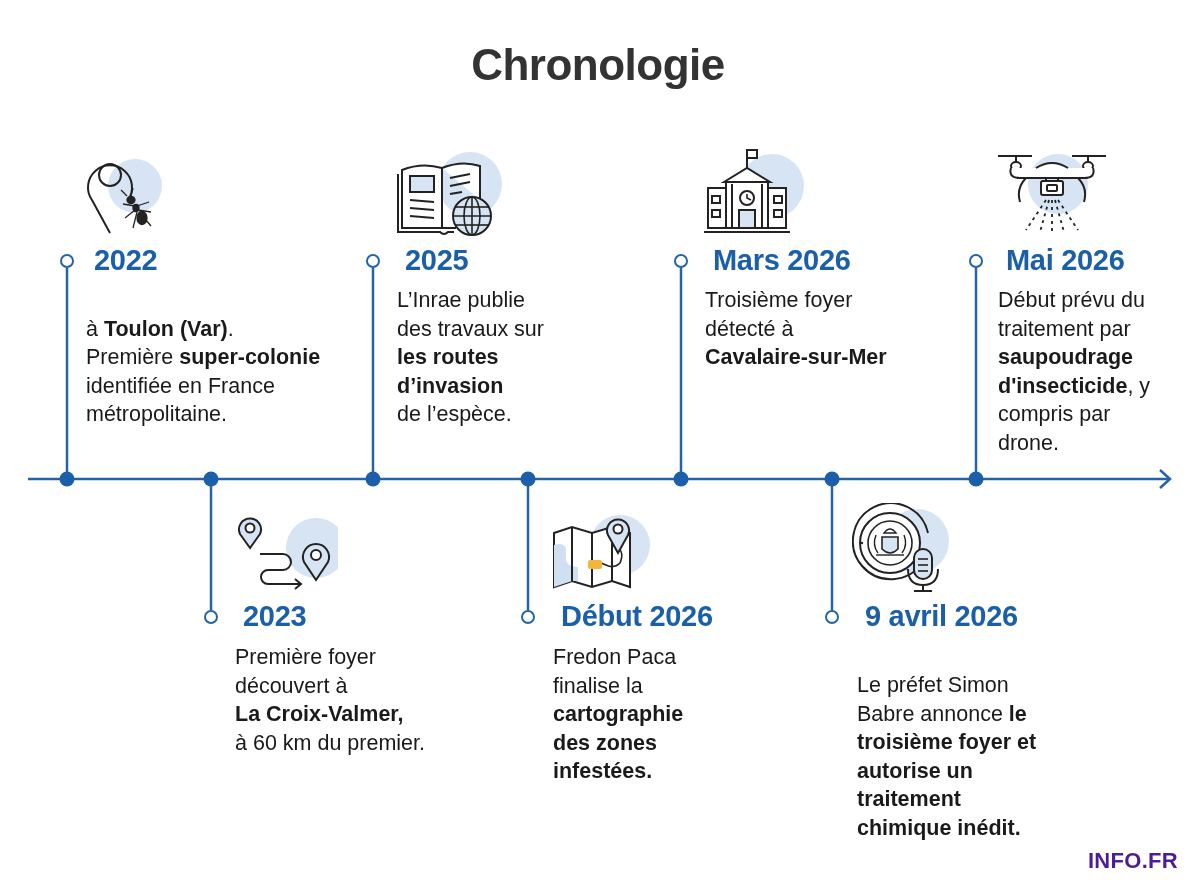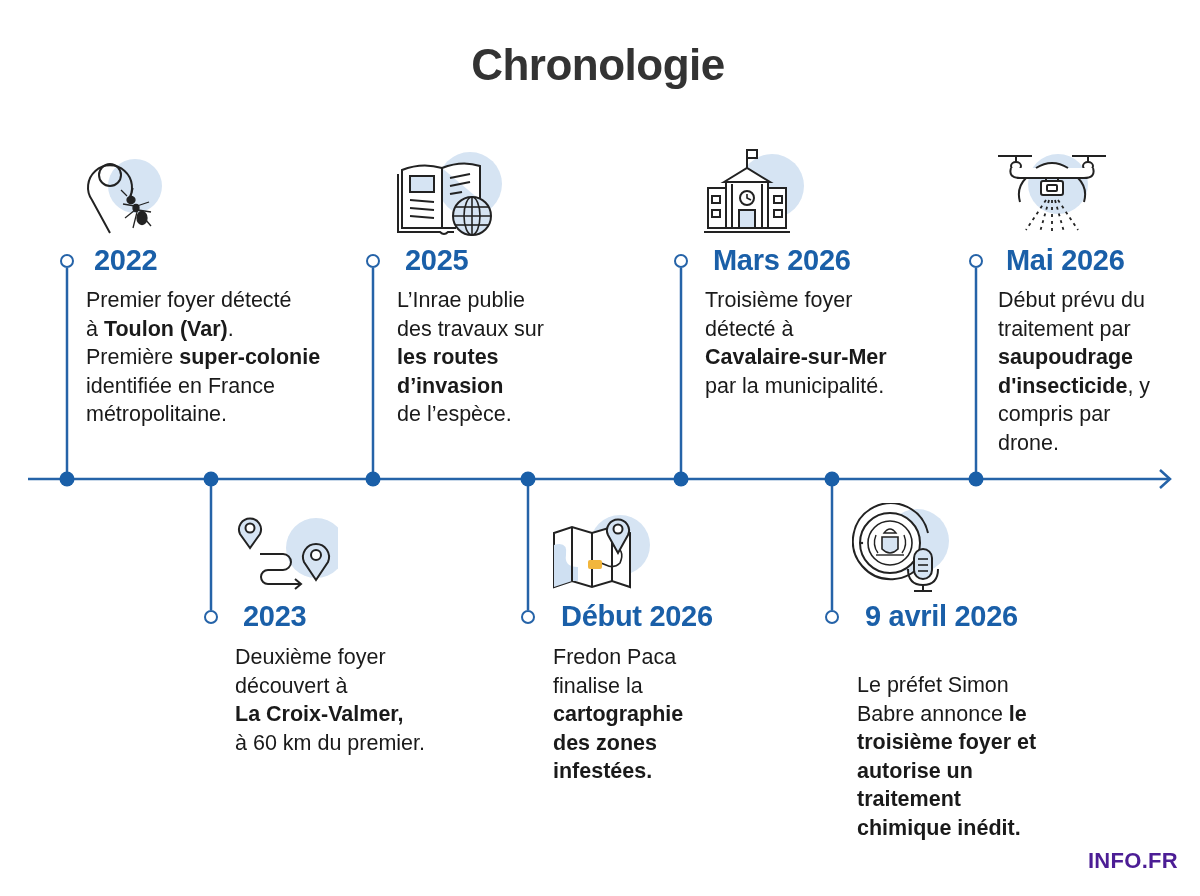--- a/index.html
+++ b/index.html
@@ -82,35 +82,35 @@
       <line x1="56" y1="48" x2="58" y2="40" fill="none"></line>
       <line x1="60" y1="58" x2="48" y2="56" fill="none"></line>
       <line x1="62" y1="58" x2="74" y2="54" fill="none"></line>
       <line x1="60" y1="62" x2="50" y2="70" fill="none"></line>
       <line x1="63" y1="62" x2="76" y2="64" fill="none"></line>
       <line x1="62" y1="64" x2="58" y2="80" fill="none"></line>
       <line x1="64" y1="64" x2="76" y2="78" fill="none"></line>
     </g>
   </svg>
   <div class="date" style="left:86px;top:244px;">2022</div>
-  <div class="desc" style="left:86px;top:286px;"><span>Premier foyer détecté</span><br><span>à </span><b>Toulon (Var)</b><span>.</span><br><span>Première </span><b>super-colonie</b><br><span>identifiée en France</span><br><span>métropolitaine.</span></div>
+  <div class="desc" style="left:86px;top:286px;"><br><span>à </span><b>Toulon (Var)</b><span>.</span><br><span>Première </span><b>super-colonie</b><br><span>identifiée en France</span><br><span>métropolitaine.</span></div>
 </div>
 
 <div class="event" style="left:0;top:0;">
   <svg class="icon" style="left:228px;top:508px;" viewBox="0 0 110 90">
     <circle cx="88" cy="40" r="30" fill="#d6e4f3"></circle>
     <path d="M22 40 L12 26 A11 11 0 1 1 32 26 Z" fill="#d6e4f3" stroke="#222" stroke-width="2"></path>
     <circle cx="22" cy="20" r="4.5" fill="#fff" stroke="#222" stroke-width="2"></circle>
     <path d="M88 72 L76 54 A13 13 0 1 1 100 54 Z" fill="#d6e4f3" stroke="#222" stroke-width="2"></path>
     <circle cx="88" cy="47" r="5" fill="#fff" stroke="#222" stroke-width="2"></circle>
     <path d="M32 46 L55 46 A8 8 0 0 1 55 62 L40 62 A7 7 0 0 0 40 76 L72 76" fill="none" stroke="#222" stroke-width="2"></path>
     <polyline points="67,71 73,76 67,81" fill="none" stroke="#222" stroke-width="2"></polyline>
   </svg>
   <div class="date" style="left:235px;top:600px;">2023</div>
-  <div class="desc" style="left:235px;top:643px;"><span>Deuxième foyer</span><br><span>découvert à</span><br><b>La Croix-Valmer,</b><br><span>à 60 km du premier.</span></div>
+  <div class="desc" style="left:235px;top:643px;"><span>Première foyer</span><br><span>découvert à</span><br><b>La Croix-Valmer,</b><br><span>à 60 km du premier.</span></div>
 </div>
 
 <div class="event" style="left:0;top:0;">
   <svg class="icon" style="left:392px;top:150px;" viewBox="0 0 110 90">
     <circle cx="78" cy="34" r="32" fill="#d6e4f3"></circle>
     <path d="M10 20 L10 78 L50 78 L50 18 Q30 12 10 20 Z" fill="#fff" stroke="#222" stroke-width="2"></path>
     <path d="M50 18 Q70 10 88 16 L88 50" fill="#fff" stroke="#222" stroke-width="2"></path>
     <path d="M50 18 L50 78 L64 78" fill="none" stroke="#222" stroke-width="2"></path>
     <path d="M6 24 L6 82 L48 82 Q52 86 56 82 L62 82" fill="none" stroke="#222" stroke-width="2"></path>
     <rect x="18" y="26" width="24" height="16" fill="#d6e4f3" stroke="#222" stroke-width="2"></rect>
@@ -167,21 +167,21 @@
       <circle cx="45" cy="52" r="7"></circle>
       <rect x="37" y="64" width="16" height="18" fill="#d6e4f3"></rect>
       <line x1="30" y1="38" x2="30" y2="82"></line>
       <line x1="60" y1="38" x2="60" y2="82"></line>
       <line x1="2" y1="86" x2="88" y2="86"></line>
       <line x1="20" y1="82" x2="70" y2="82"></line>
     </g>
     <polyline points="45,48 45,52 49,54" fill="none" stroke="#222" stroke-width="1.6"></polyline>
   </svg>
   <div class="date" style="left:705px;top:244px;">Mars 2026</div>
-  <div class="desc" style="left:705px;top:286px;"><span>Troisième foyer</span><br><span>détecté à</span><br><b>Cavalaire-sur-Mer</b><br><span>par la municipalité.</span></div>
+  <div class="desc" style="left:705px;top:286px;"><span>Troisième foyer</span><br><span>détecté à</span><br><b>Cavalaire-sur-Mer</b><br></div>
 </div>
 
 <div class="event" style="left:0;top:0;">
   <svg class="icon" style="left:852px;top:503px;" viewBox="0 0 110 90">
     <circle cx="65" cy="38" r="32" fill="#d6e4f3"></circle>
     <path d="M70 60 A38 38 0 1 1 76 30" fill="none" stroke="#222" stroke-width="2"></path>
     <circle cx="38" cy="40" r="30" fill="#fff" stroke="#222" stroke-width="2"></circle>
     <circle cx="38" cy="40" r="22" fill="none" stroke="#222" stroke-width="1.6"></circle>
     <path d="M30 34 L46 34 L46 46 Q38 54 30 46 Z" fill="#d6e4f3" stroke="#222" stroke-width="1.6"></path>
     <path d="M32 30 Q38 22 44 30 Z" fill="#fff" stroke="#222" stroke-width="1.4"></path>

